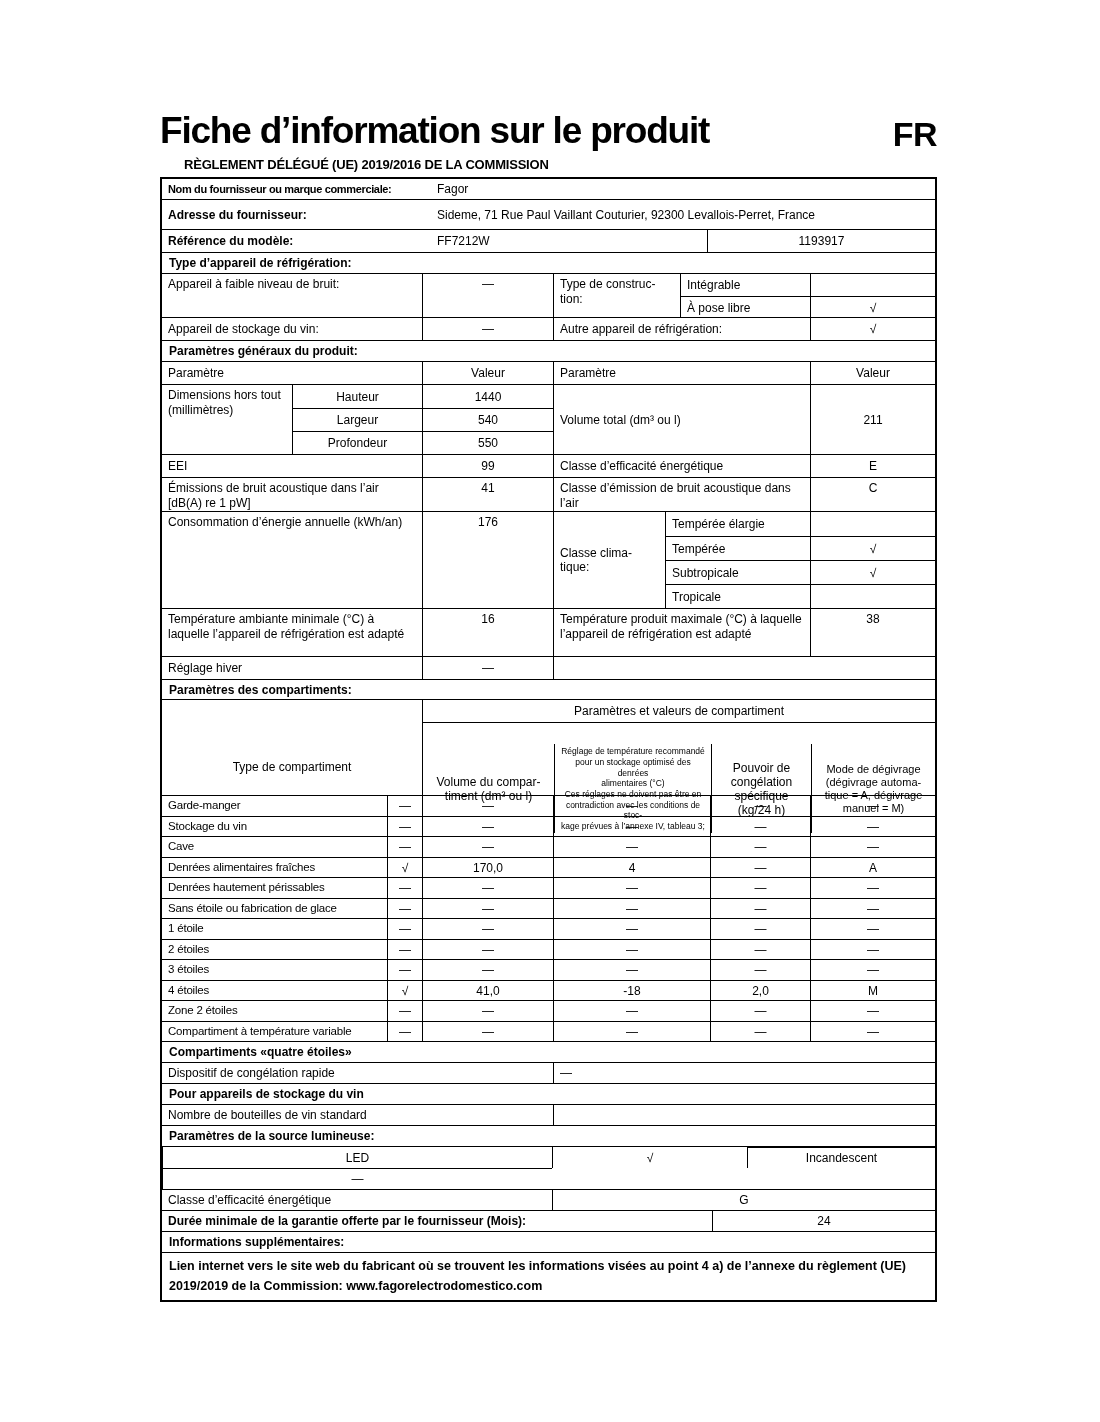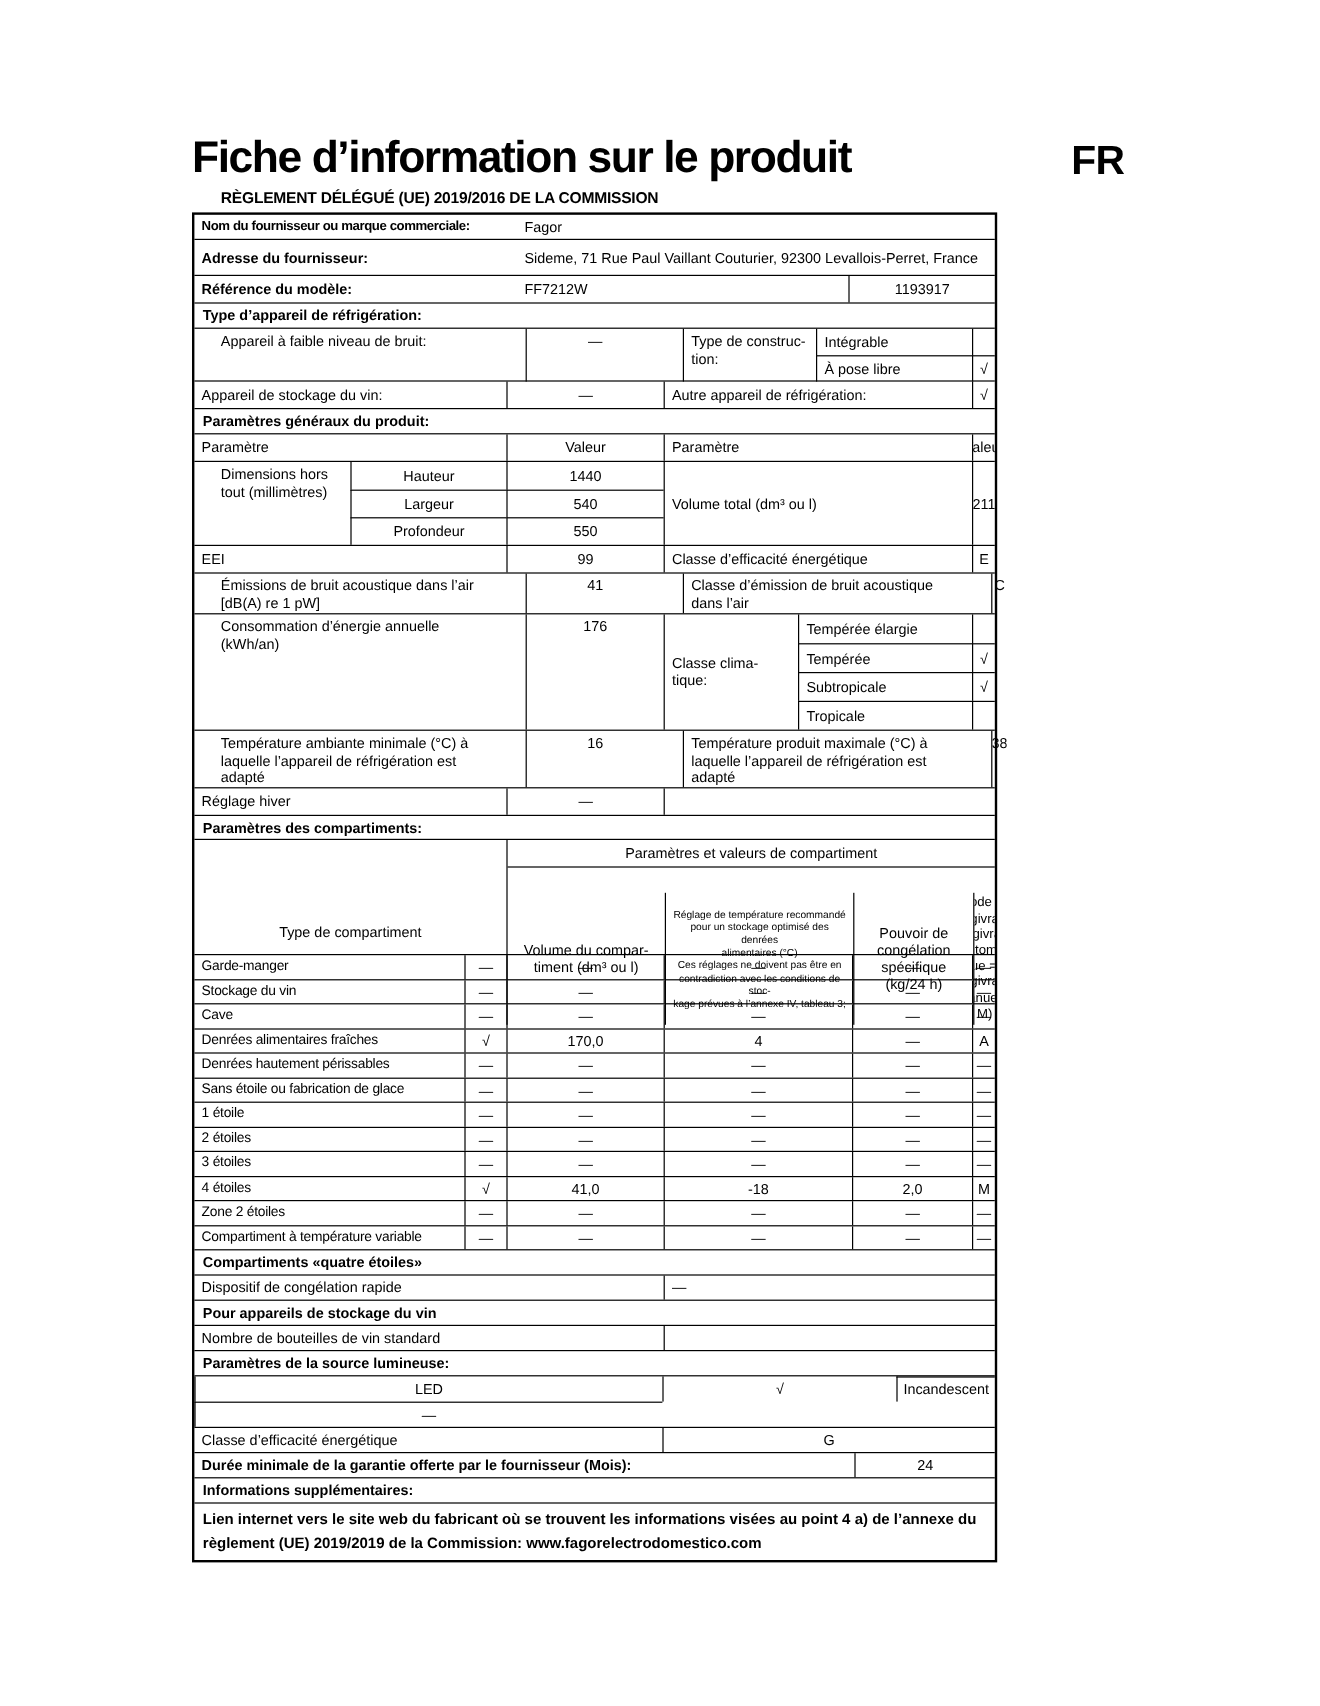--- a/index.html
+++ b/index.html
@@ -9,31 +9,31 @@
     font-family:"Liberation Sans","DejaVu Sans",sans-serif;
     color:#000; font-size:12px; line-height:1.18;
     position:relative; overflow:hidden;
   }
   .page { padding-top:112px; }
   .titlebar { width:777px; margin-left:160px; display:flex; justify-content:space-between; align-items:flex-start; }
   .title { font-size:37px; font-weight:bold; letter-spacing:-1.2px; line-height:1.05; }
   .lang  { font-size:34px; font-weight:bold; letter-spacing:-0.5px; padding-top:2px; }
   .regulation { width:777px; margin:3px 0 5px 160px; font-size:13px; font-weight:bold; letter-spacing:-0.2px;padding-left:24px; }
 
-  .tbl { width:671px; margin-left:160px; border:2px solid #000; }
+  .tbl { width:777px; margin-left:160px; border:2px solid #000; }
   .r { display:grid; border-top:1.5px solid #000; }
   .r:first-child { border-top:none; }
   .c { padding:2px 6px; display:flex; align-items:center; overflow:hidden; }
   .lbl { justify-content:flex-start; text-align:left; }
   .val { justify-content:center; text-align:center; }
   .vleft { justify-content:flex-start; padding-left:15px; }
   .b { font-weight:bold; }
   .bl { border-left:1.5px solid #000; }
   .bt { border-top:1.5px solid #000; }
-  .top { align-items:flex-start; padding-top:3px;margin-left:16px; }
+  .top { align-items:flex-start; padding-top:3px; }
   .pre { white-space:pre-line; }
   .cond { font-size:11px; letter-spacing:-0.35px; }
   .sec { min-height:20px; display:flex; align-items:center; padding:2px 7px; font-weight:bold; }
 
   
   .g2a   { grid-template-columns:260px 1fr; }
   .gmodel{ grid-template-columns:260px 285px 1fr; }
   .gtype { grid-template-columns:260px 131px 127px 1fr; height:44px; }
   .gsub  { display:grid; grid-template-columns:130px 1fr; grid-template-rows:22px 22px; }
   .gwine { grid-template-columns:260px 131px 257px 1fr; height:23px; }

